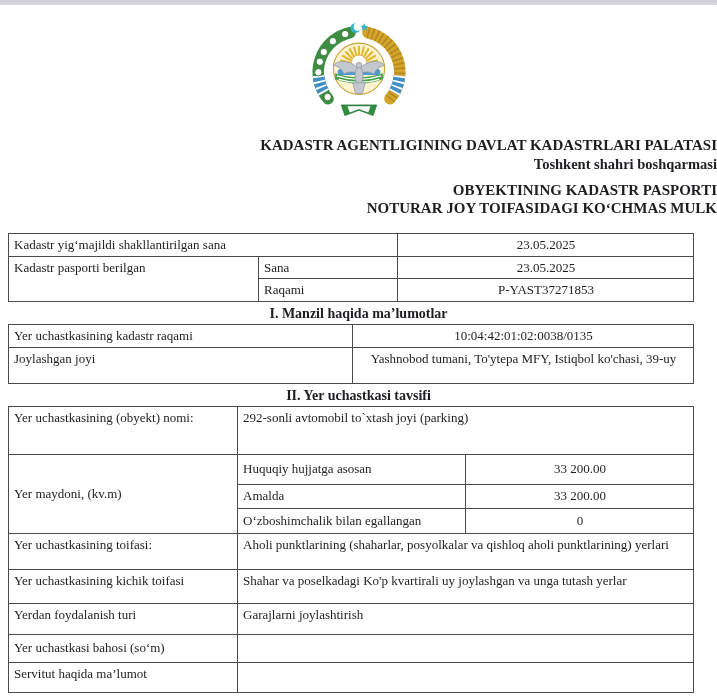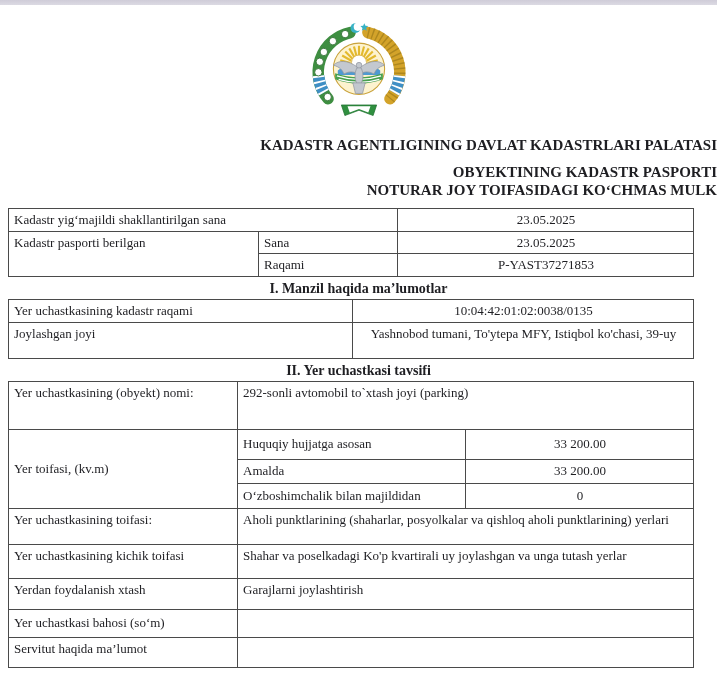--- a/index.html
+++ b/index.html
@@ -26,21 +26,21 @@
     vertical-align:top;
     overflow:hidden;
     word-wrap:break-word;
   }
   td.val{text-align:center;}
   td.mid{vertical-align:middle;}
   .sec-title{
     text-align:center;font-weight:bold;font-size:14px;line-height:17px;
     margin:3px 0 2px 0;
   }
-  .t1{margin-top:9px;}
+  .t1{margin-top:16px;}
 </style>
 </head>
 <body>
 
 <div class="topbar"></div>
 
 <div class="emblem-wrap">
   <svg viewBox="0 0 120 112" width="106" height="99">
 
     <path d="M 70 13 A 46 46 0 0 1 95 88" fill="none" stroke="#d3a32a" stroke-width="13" stroke-linecap="round"></path>
@@ -96,20 +96,21 @@
     <circle cx="58.6" cy="6.6" r="4.6" fill="#ffffff"></circle>
     <path d="M 66 2.5 L 67.3 5.4 L 70.4 5.7 L 68.1 7.8 L 68.8 10.9 L 66 9.2 L 63.2 10.9 L 63.9 7.8 L 61.6 5.7 L 64.7 5.4 Z" fill="#38b2c5"></path>
 
     <path d="M 40 95 L 80 95 L 76 107 L 60 101 L 44 107 Z" fill="#2f8f3f" stroke="#1e6e2e" stroke-width="0.8"></path>
     <path d="M 47 96.5 L 73 96.5 L 70.5 103.5 L 60 99.5 L 49.5 103.5 Z" fill="#ffffff"></path>
   </svg>
 </div>
 
 <div class="hdr">
   <div class="org-line1">KADASTR AGENTLIGINING DAVLAT KADASTRLARI PALATASI</div>
+  <div class="org-line2">Toshkent shahri boshqarmasi</div>
   <div class="doc-title">
     <div>OBYEKTINING KADASTR PASPORTI</div>
     <div>NOTURAR JOY TOIFASIDAGI KO‘CHMAS MULK</div>
   </div>
 </div>
 
 <table class="t1">
   <colgroup>
       <col style="width:250px">
       <col style="width:139px">
@@ -158,42 +159,42 @@
       <col style="width:229px">
       <col style="width:228px">
       <col style="width:228px">
     </colgroup>
   <tbody>
       <tr style="height:48px">
     <td>Yer uchastkasining (obyekt) nomi:</td>
     <td colspan="2">292-sonli avtomobil to`xtash joyi (parking)</td>
   </tr>
   <tr style="height:30px">
-    <td rowspan="3" class="mid">Yer toifasi, (kv.m)</td>
+    <td rowspan="3" class="mid">Yer maydoni, (kv.m)</td>
     <td class="mid">Huquqiy hujjatga asosan</td>
     <td class="val mid">33 200.00</td>
   </tr>
   <tr style="height:24px">
     <td class="mid">Amalda</td>
     <td class="val mid">33 200.00</td>
   </tr>
   <tr style="height:25px">
-    <td class="mid">O‘zboshimchalik bilan majildidan</td>
+    <td class="mid">O‘zboshimchalik bilan egallangan</td>
     <td class="val mid">0</td>
   </tr>
   <tr style="height:36px">
     <td>Yer uchastkasining toifasi:</td>
     <td colspan="2">Aholi punktlarining (shaharlar, posyolkalar va qishloq aholi punktlarining) yerlari</td>
   </tr>
   <tr style="height:34px">
     <td>Yer uchastkasining kichik toifasi</td>
     <td colspan="2">Shahar va poselkadagi Ko'p kvartirali uy joylashgan va unga tutash yerlar</td>
   </tr>
   <tr style="height:31px">
-    <td>Yerdan foydalanish xtash</td>
+    <td>Yerdan foydalanish turi</td>
     <td colspan="2">Garajlarni joylashtirish</td>
   </tr>
   <tr style="height:28px">
     <td class="mid">Yer uchastkasi bahosi (so‘m)</td>
     <td colspan="2" class="mid"></td>
   </tr>
   <tr style="height:30px">
     <td>Servitut haqida ma’lumot</td>
     <td colspan="2"></td>
   </tr>

